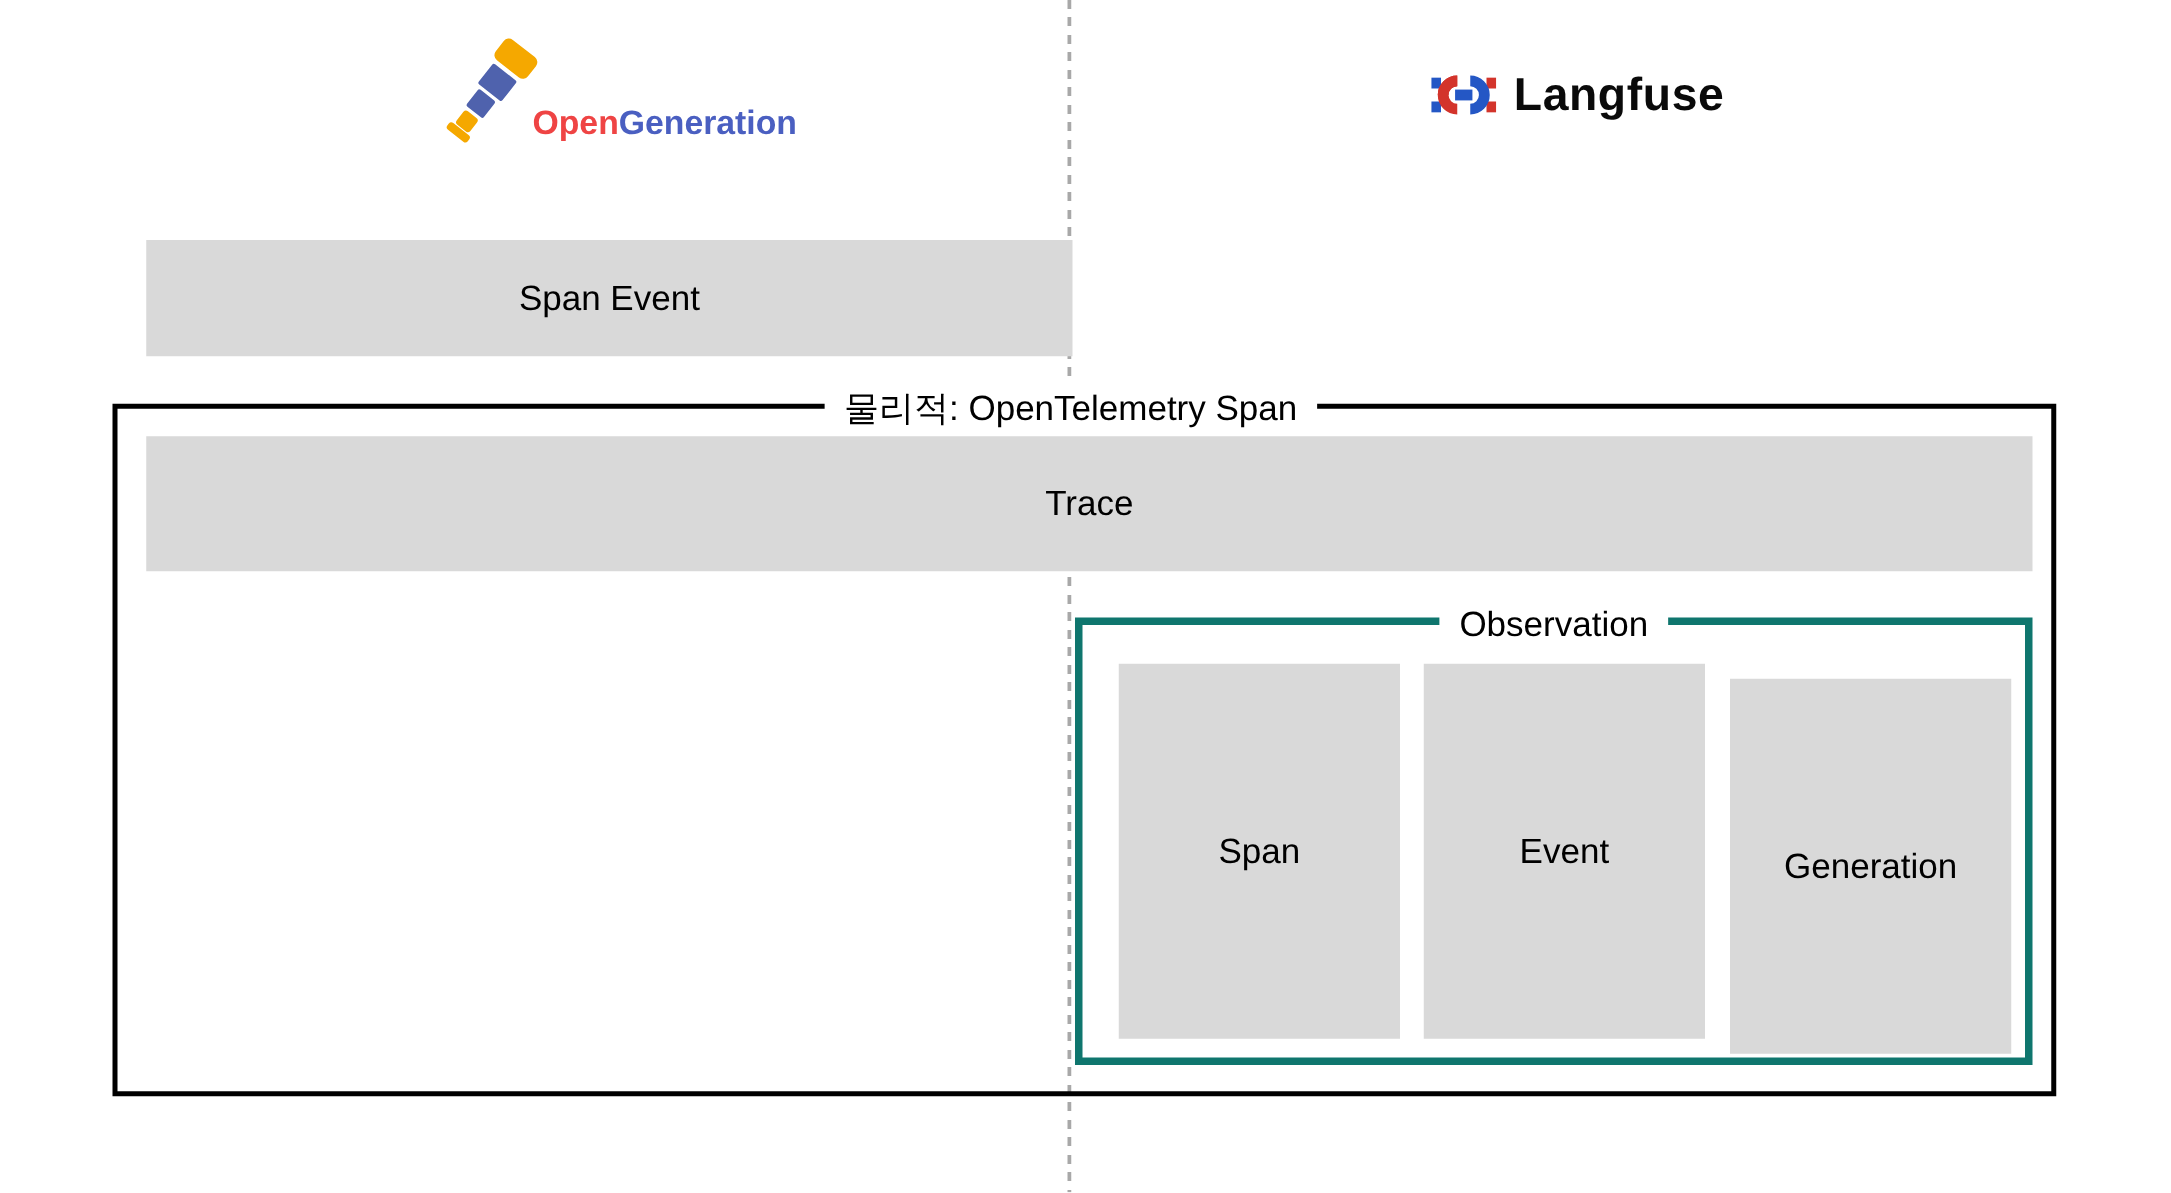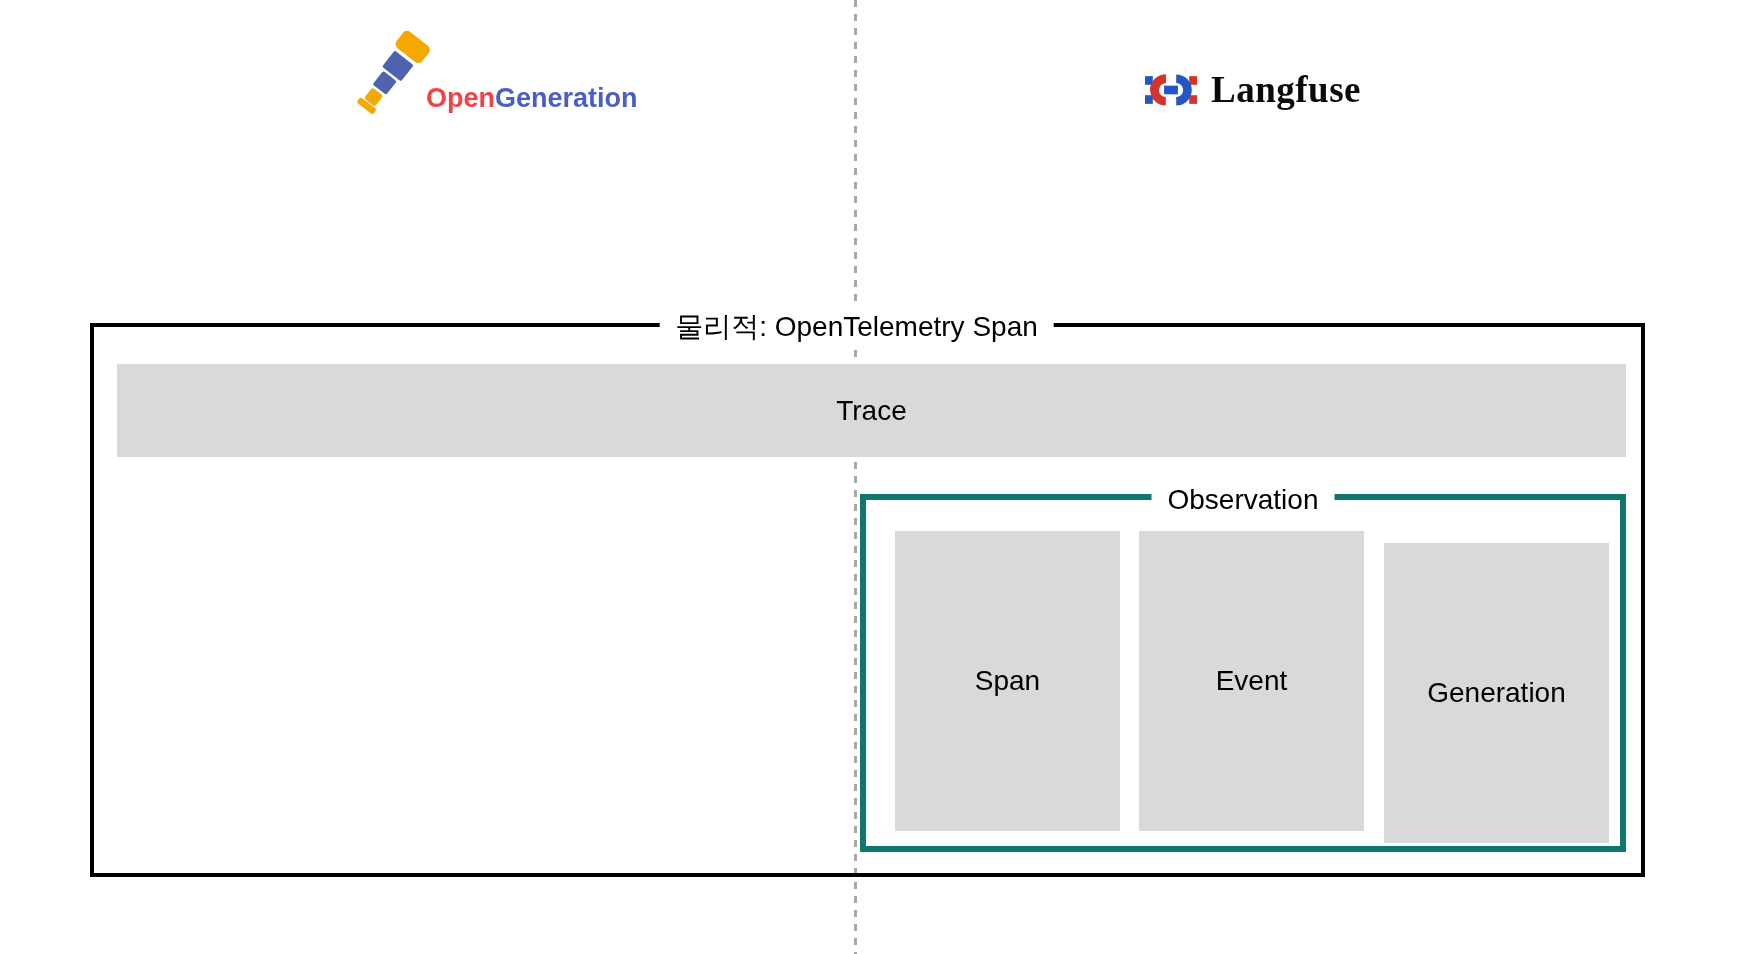--- a/index.html
+++ b/index.html
@@ -24,21 +24,21 @@
   }
   .ot-icon{position:absolute;left:18px;top:2px;}
   .ot-text{
     position:absolute;left:96px;top:58px;
     font-size:27px;font-weight:bold;letter-spacing:0px;white-space:nowrap;
   }
   .ot-text .ot-open{color:#ef4444;}
   .ot-text .ot-telemetry{color:#4a5fc1;}
   .lf-logo{
     position:absolute;left:1145px;top:55px;height:56px;
-    display:flex;align-items:flex-end;gap:14px;z-index:2;font-family:Liberation Serif, serif;
+    display:flex;align-items:flex-start;gap:14px;z-index:2;
   }
   .lf-text{
     font-size:37px;font-weight:600;color:#0a0a0a;letter-spacing:0.5px;white-space:nowrap;
   }
   
   .gray-box{
     position:absolute;background:#d9d9d9;
     display:flex;align-items:center;justify-content:center;
     font-size:28px;color:#000;z-index:1;
   }
@@ -46,21 +46,21 @@
   
   .outer-box{
     position:absolute;left:90px;top:323px;width:1555px;height:554px;
     border:4px solid #000;box-sizing:border-box;z-index:1;background:transparent;
   }
   .group-legend{
     position:absolute;top:0;transform:translate(-50%,-50%);
     background:#ffffff;padding:0 16px;font-size:28px;white-space:nowrap;z-index:3;
   }
   .outer-legend{left:calc(50% - 11px);text-align:right;}
-  .trace-bar{left:23px;top:37px;width:1509px;height:93px;}
+  .trace-bar{left:23px;top:22px;width:1509px;height:108px;}
   
   .observation-box{
     position:absolute;left:766px;top:167px;width:766px;height:358px;
     border:6px solid #0f766e;box-sizing:border-box;background:transparent;
   }
   .obs-legend{left:50%;}
   .obs-item{width:225px;height:300px;top:31px;}
   .obs-item-0{left:29px;}
   .obs-item-1{left:273px;}
   .obs-item-2{left:518px;margin-top:12px;}
@@ -95,20 +95,23 @@
       <rect x="51" y="30" width="9" height="10" fill="#d3342b"></rect>
       <path d="M 36 11 A 13 13 0 1 1 36 37" fill="none" stroke="#2457c5" stroke-width="10"></path>
       <path d="M 24 11 A 13 13 0 1 0 24 37" fill="none" stroke="#d3342b" stroke-width="10"></path>
       <path d="M 24 11 A 13 13 0 0 0 11 24" fill="none" stroke="#d3342b" stroke-width="10"></path>
       <rect x="22" y="19" width="16" height="10" fill="#2457c5"></rect>
       <path d="M 9 13 L 30 19 L 30 29 L 9 35 Z" fill="#d3342b" opacity="0"></path>
     </svg>
     <span class="lf-text">Langfuse</span>
   </div>
 
+  <div class="gray-box span-event-box">
+    <span>Span Event</span>
+  </div>
 
   <div class="outer-box">
     <span class="group-legend outer-legend">물리적: OpenTelemetry Span</span>
 
     <div class="gray-box trace-bar">
       <span>Trace</span>
     </div>
 
     <div class="observation-box">
       <span class="group-legend obs-legend">Observation</span>

